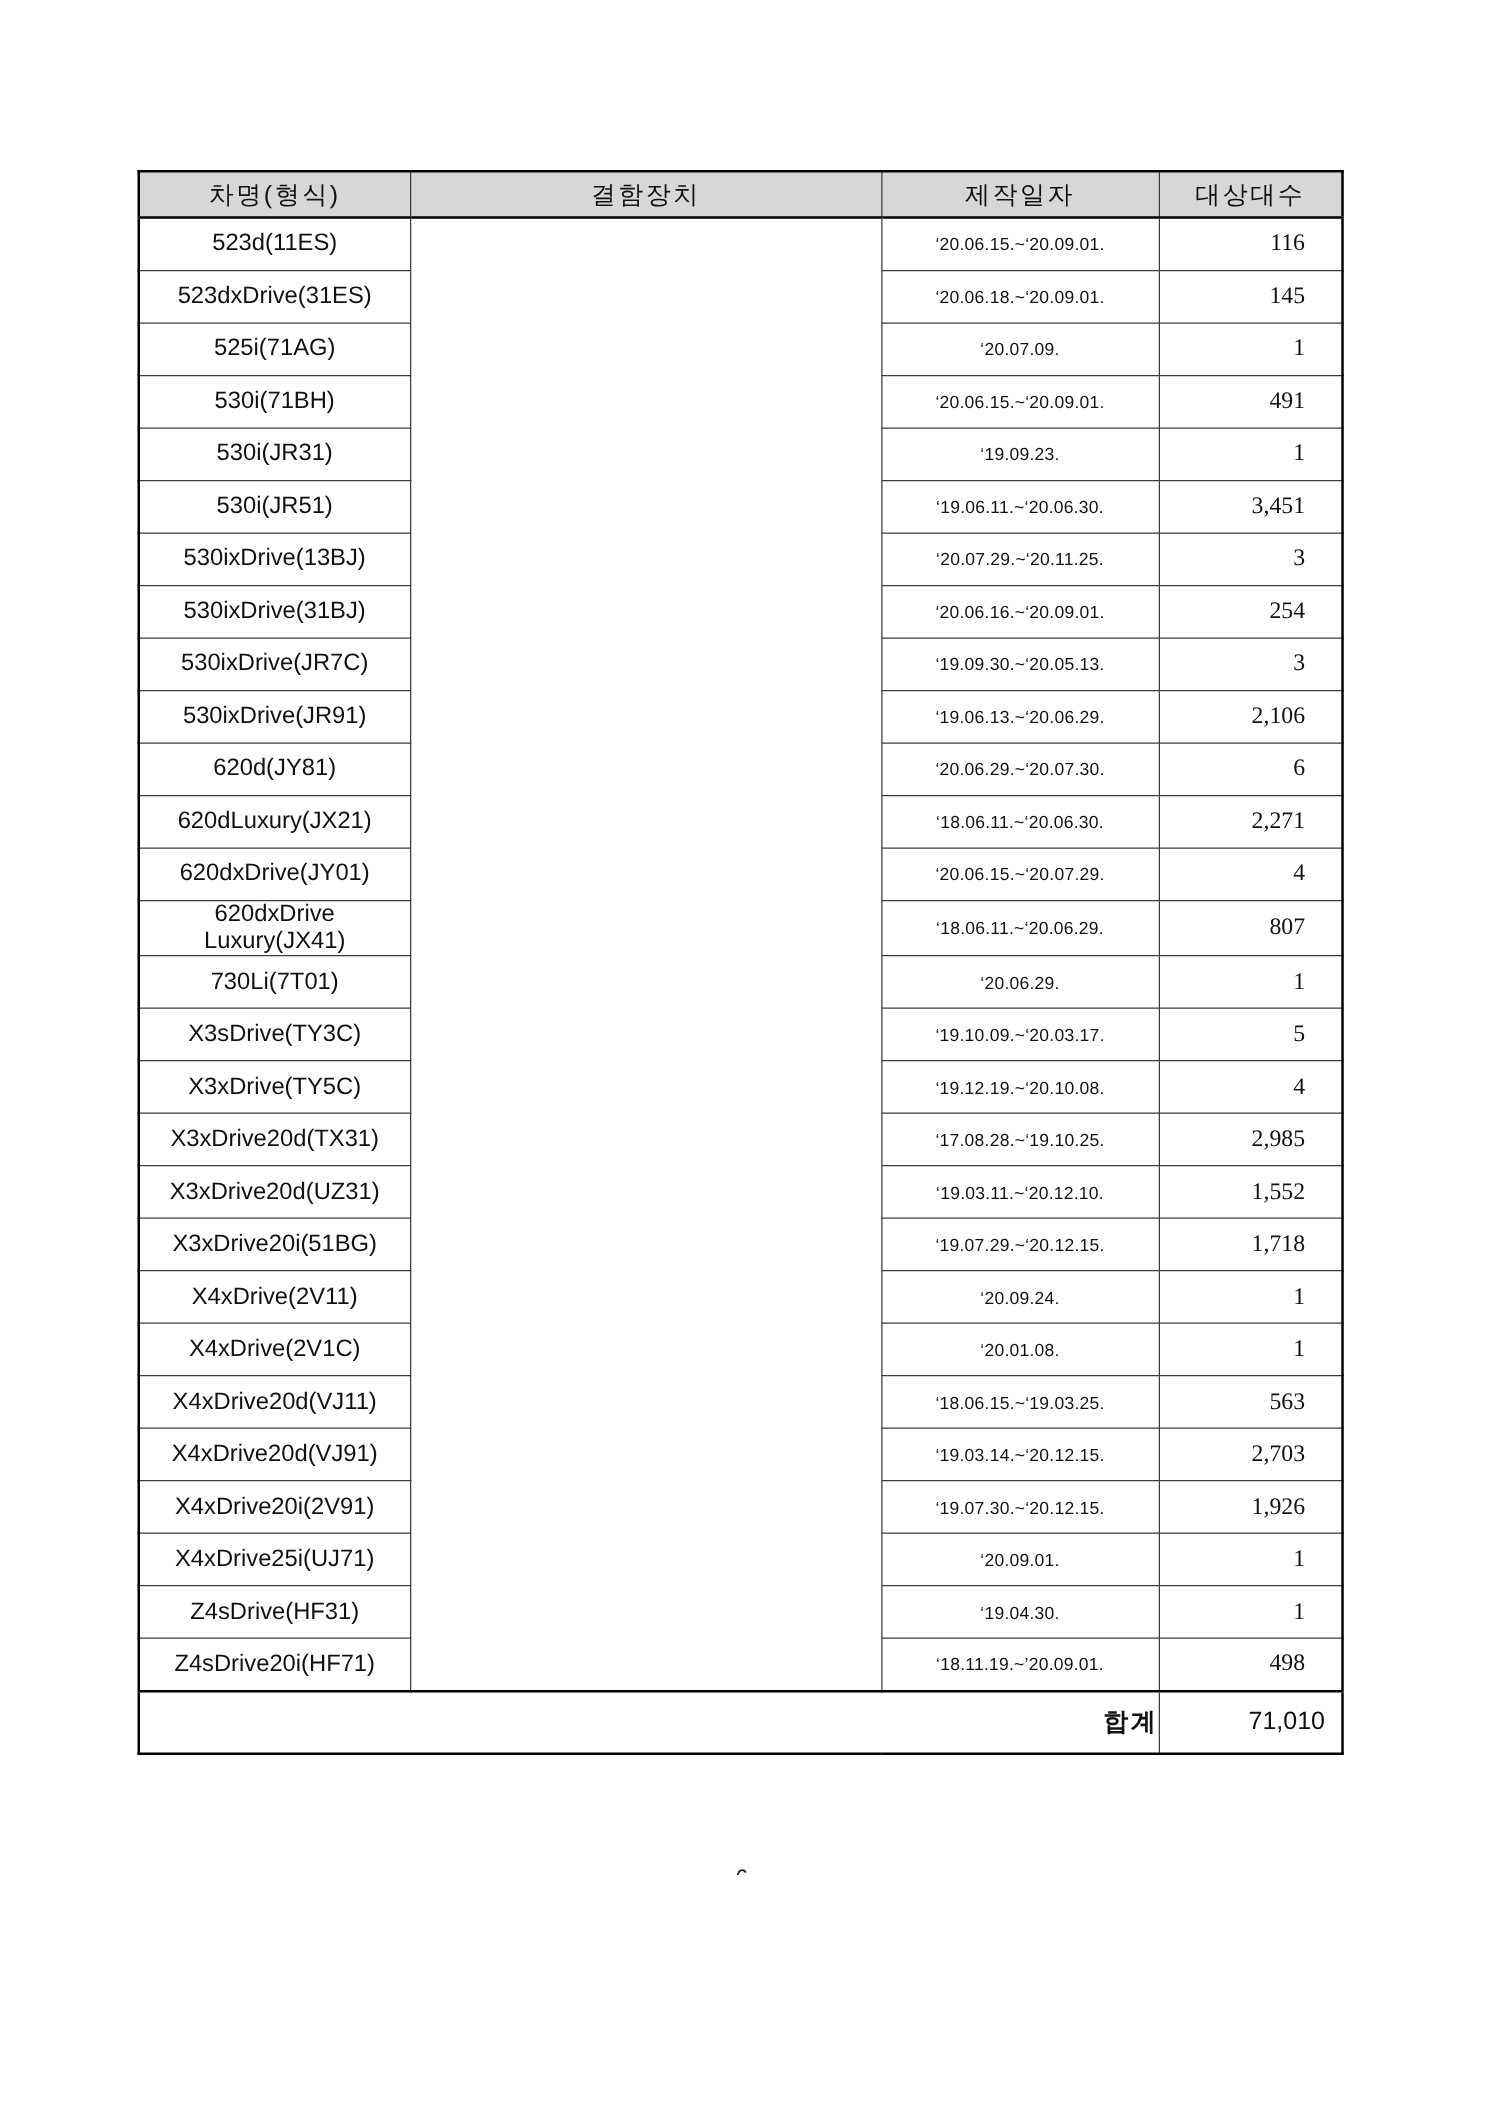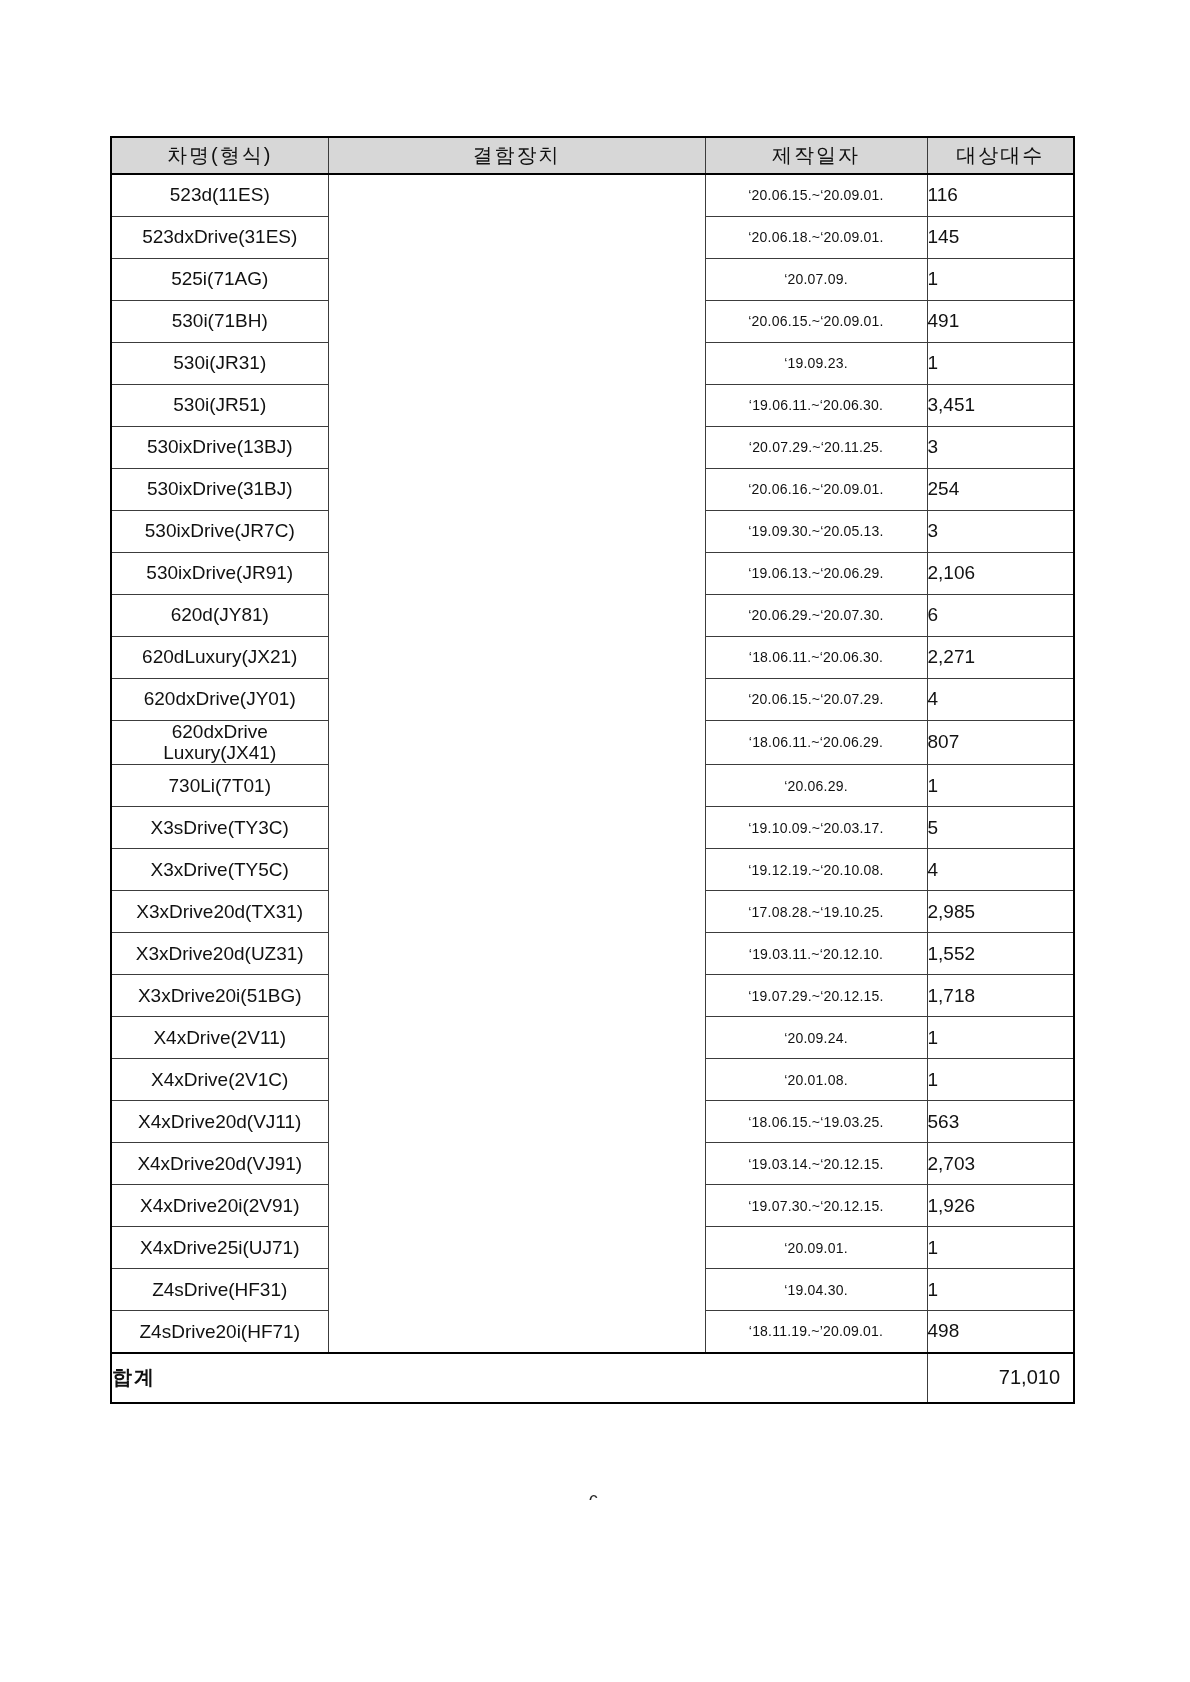--- a/index.html
+++ b/index.html
@@ -55,29 +55,30 @@
     margin-top: 44px;
   }
   .recall-table td.col-defect {
     background: #fff;
   }
   .recall-table td.col-date {
     font-size: 14px;
     letter-spacing: 0.2px;
   }
   .recall-table td.col-count {
-    text-align: left;
-    padding-right: 13px;
+    text-align: right;
+    padding-right: 29px;
+    font-family: Liberation Serif, serif;
   }
   .recall-table tfoot td {
     height: 50px;
     border-top: 2px solid #000;
   }
   .recall-table tfoot td.total-label {
-    text-align: left;
+    text-align: right;
     font-weight: bold;
     font-size: 20px;
     letter-spacing: 2px;
     margin-top: 12px;
   }
   .recall-table tfoot td.total-count {
     text-align: right;
     padding-right: 13px;
     font-size: 20px;
     border-radius: 19px;

